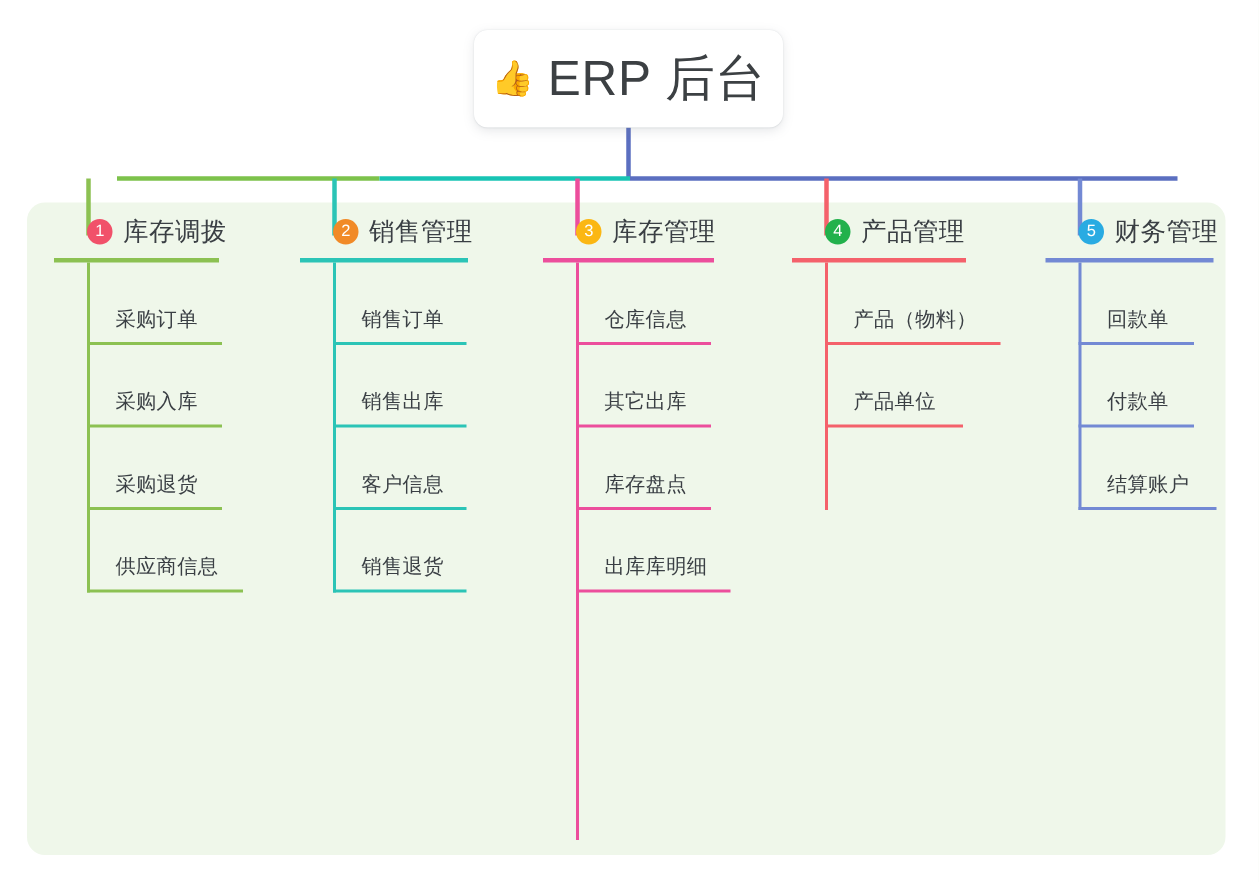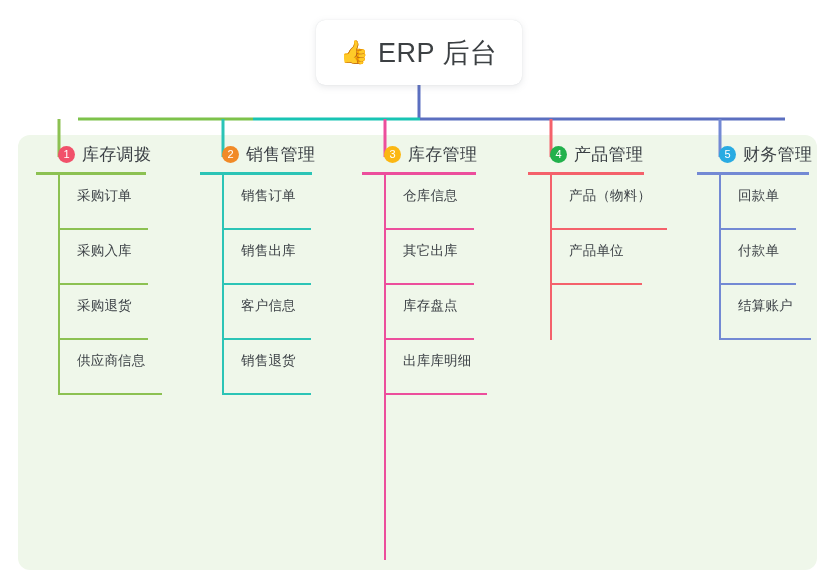--- a/index.html
+++ b/index.html
@@ -34,21 +34,21 @@
     justify-content: center;
     gap: 9px;
     box-sizing: border-box;
   }
   #root-node .thumb {
     font-size: 23px;
     line-height: 1;
     display: inline-block;
   }
   #root-node .root-title {
-    font-size: 27px;
+    font-size: 33px;
     color: #3c4043;
     letter-spacing: 0.5px;
     white-space: nowrap;
   }
 
   
   #connectors {
     position: absolute;
     left: 0;
     top: 0;
@@ -115,21 +115,21 @@
   }
   .item {
     position: relative;
     height: 55px;
     box-sizing: border-box;
     padding-left: 19px;
   }
   .item-label {
     position: absolute;
     left: 19px;
-    bottom: 25px;
+    bottom: 8px;
     font-size: 13.5px;
     color: #3a3f44;
     white-space: nowrap;
     letter-spacing: 0.2px;
   }
   .item-rule {
     position: absolute;
     left: 0;
     bottom: 0;
     height: 2px;

